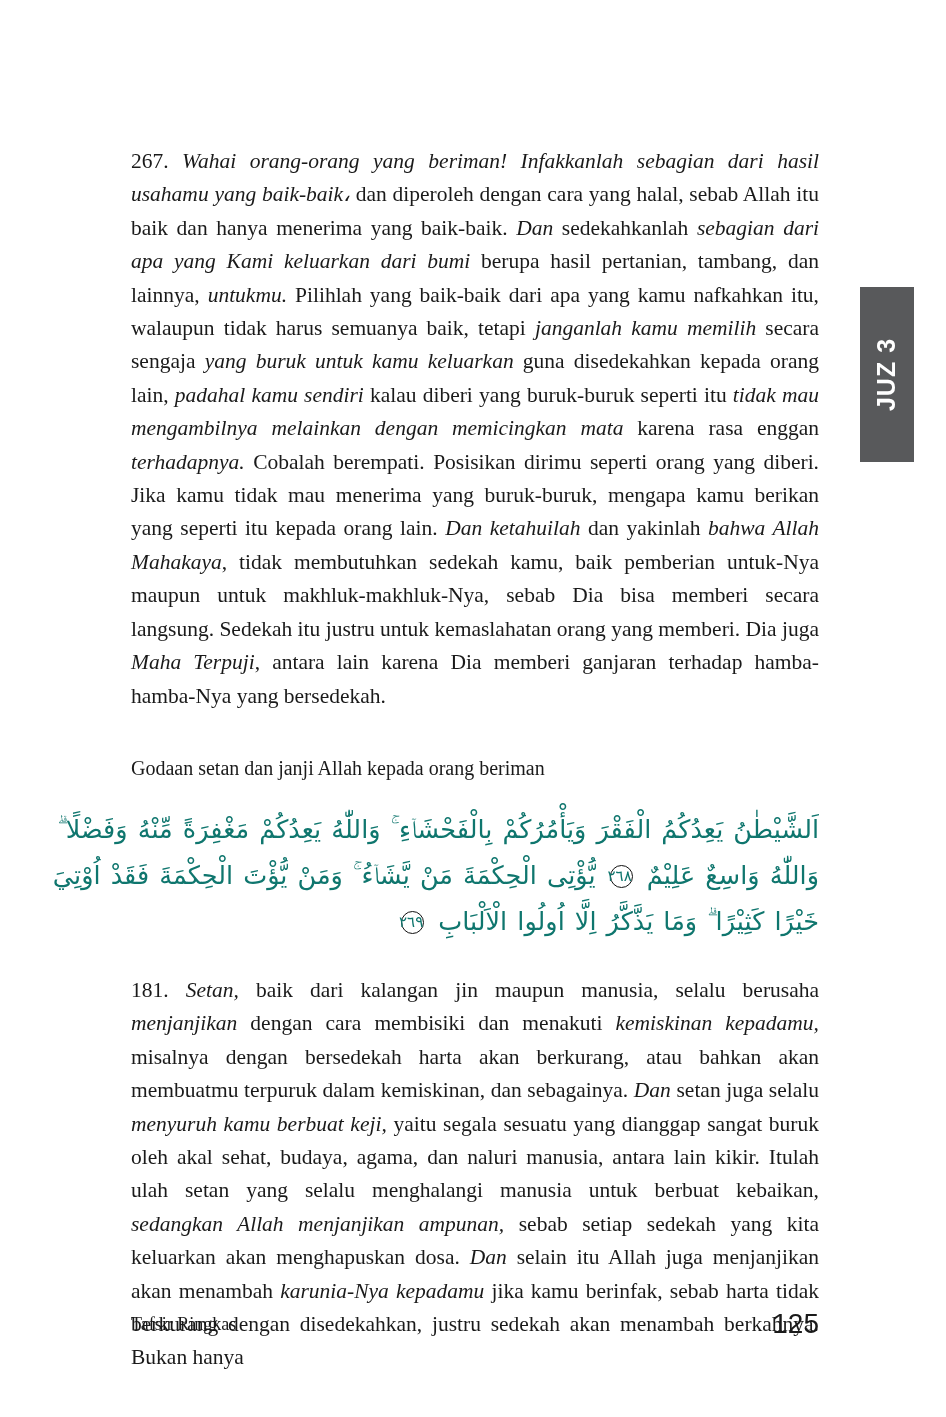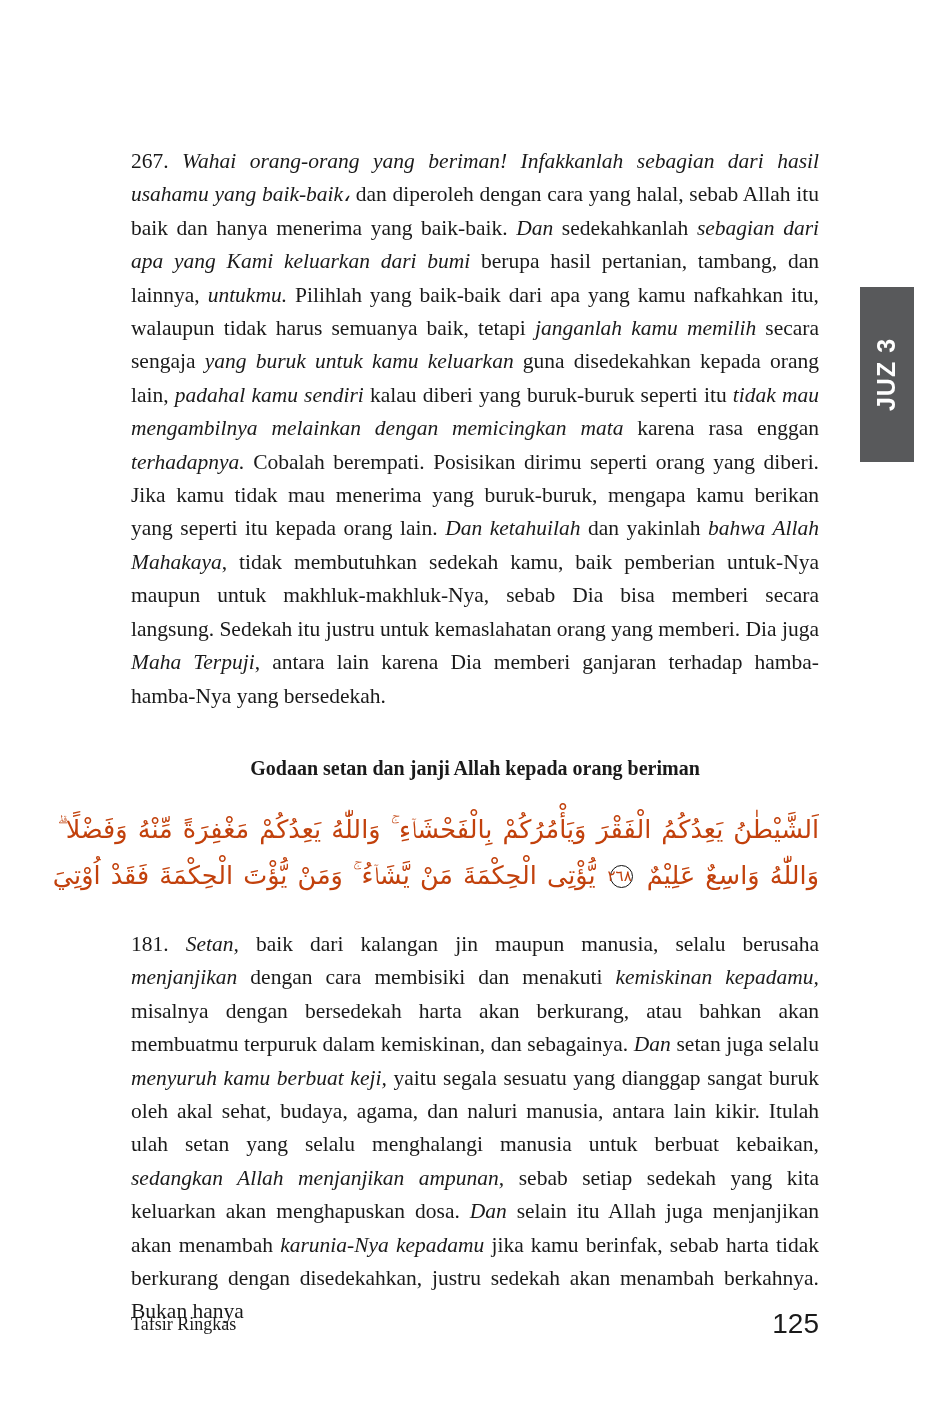--- a/index.html
+++ b/index.html
@@ -35,37 +35,36 @@
     text-align: justify;
     text-justify: inter-word;
     margin: 0;
     hyphens: manual;
   }
   .para i, .it {
     font-style: italic;
   }
   .section-heading {
     font-family: "Liberation Serif", serif;
-    font-weight: bold;
+    font-weight: normal;
     font-size: 20px;
     margin: 0;
     padding: 0;
-    text-align: center;
   }
   .gap-1 { height: 44px; }
   .gap-2 { height: 26px; }
   .gap-3 { height: 30px; }
 
   .arabic-block {
     direction: rtl;
     text-align: justify;
     font-family: "DejaVu Sans", sans-serif;
     font-size: 25px;
     line-height: 46px;
-    color: #c2410c;
+    color: #0f766e;
     letter-spacing: 0px;
     word-spacing: 2px;
   }
   .arabic-line {
     display: block;
     white-space: nowrap;
   }
   .arabic-line.l1 { font-size: 25.5px; }
   .arabic-line.l2 { font-size: 25.5px; }
   .arabic-line.l3 { font-size: 25.5px; }
@@ -141,20 +140,24 @@
 
     <div class="gap-2"></div>
 
     <div class="arabic-block">
       <span class="arabic-line l1">اَلشَّيْطٰنُ يَعِدُكُمُ الْفَقْرَ وَيَأْمُرُكُمْ بِالْفَحْشَاۤءِ ۚ وَاللّٰهُ يَعِدُكُمْ مَغْفِرَةً مِّنْهُ وَفَضْلًا ۗ</span>
       <span class="arabic-line l2">
         <span>وَاللّٰهُ وَاسِعٌ عَلِيْمٌ</span>
         <span class="ayah-num">٢٦٨</span>
         <span>يُّؤْتِى الْحِكْمَةَ مَنْ يَّشَاۤءُ ۚ وَمَنْ يُّؤْتَ الْحِكْمَةَ فَقَدْ اُوْتِيَ</span>
       </span>
+      <span class="arabic-line l3">
+        <span>خَيْرًا كَثِيْرًا ۗ وَمَا يَذَّكَّرُ اِلَّا اُولُوا الْاَلْبَابِ</span>
+        <span class="ayah-num">٢٦٩</span>
+      </span>
     </div>
 
     <div class="gap-3"></div>
 
     <p class="para">
       <span>181.</span>
       <span id="v268"><span class="it">Setan,</span><span> baik dari kalangan jin maupun manusia, selalu berusaha </span><span class="it">menjanjikan</span><span> dengan cara membisiki dan menakuti </span><span class="it">kemiskinan kepadamu,</span><span> misalnya dengan bersedekah harta akan berkurang, atau bahkan akan membuatmu terpuruk dalam kemiskinan, dan sebagainya. </span><span class="it">Dan</span><span> setan juga selalu </span><span class="it">menyuruh kamu berbuat keji,</span><span> yaitu segala sesuatu yang dianggap sangat buruk oleh akal sehat, budaya, agama, dan naluri manusia, antara lain kikir. Itulah ulah setan yang selalu menghalangi manusia untuk berbuat kebaikan, </span><span class="it">sedangkan Allah menjanjikan ampunan,</span><span> sebab setiap sedekah yang kita keluarkan akan menghapuskan dosa. </span><span class="it">Dan</span><span> selain itu Allah juga menjanjikan akan menambah </span><span class="it">karunia-Nya kepadamu</span><span> jika kamu berinfak, sebab harta tidak berkurang dengan disedekahkan, justru sedekah akan menambah berkahnya. Bukan hanya</span></span>
     </p>
 
   </div>

